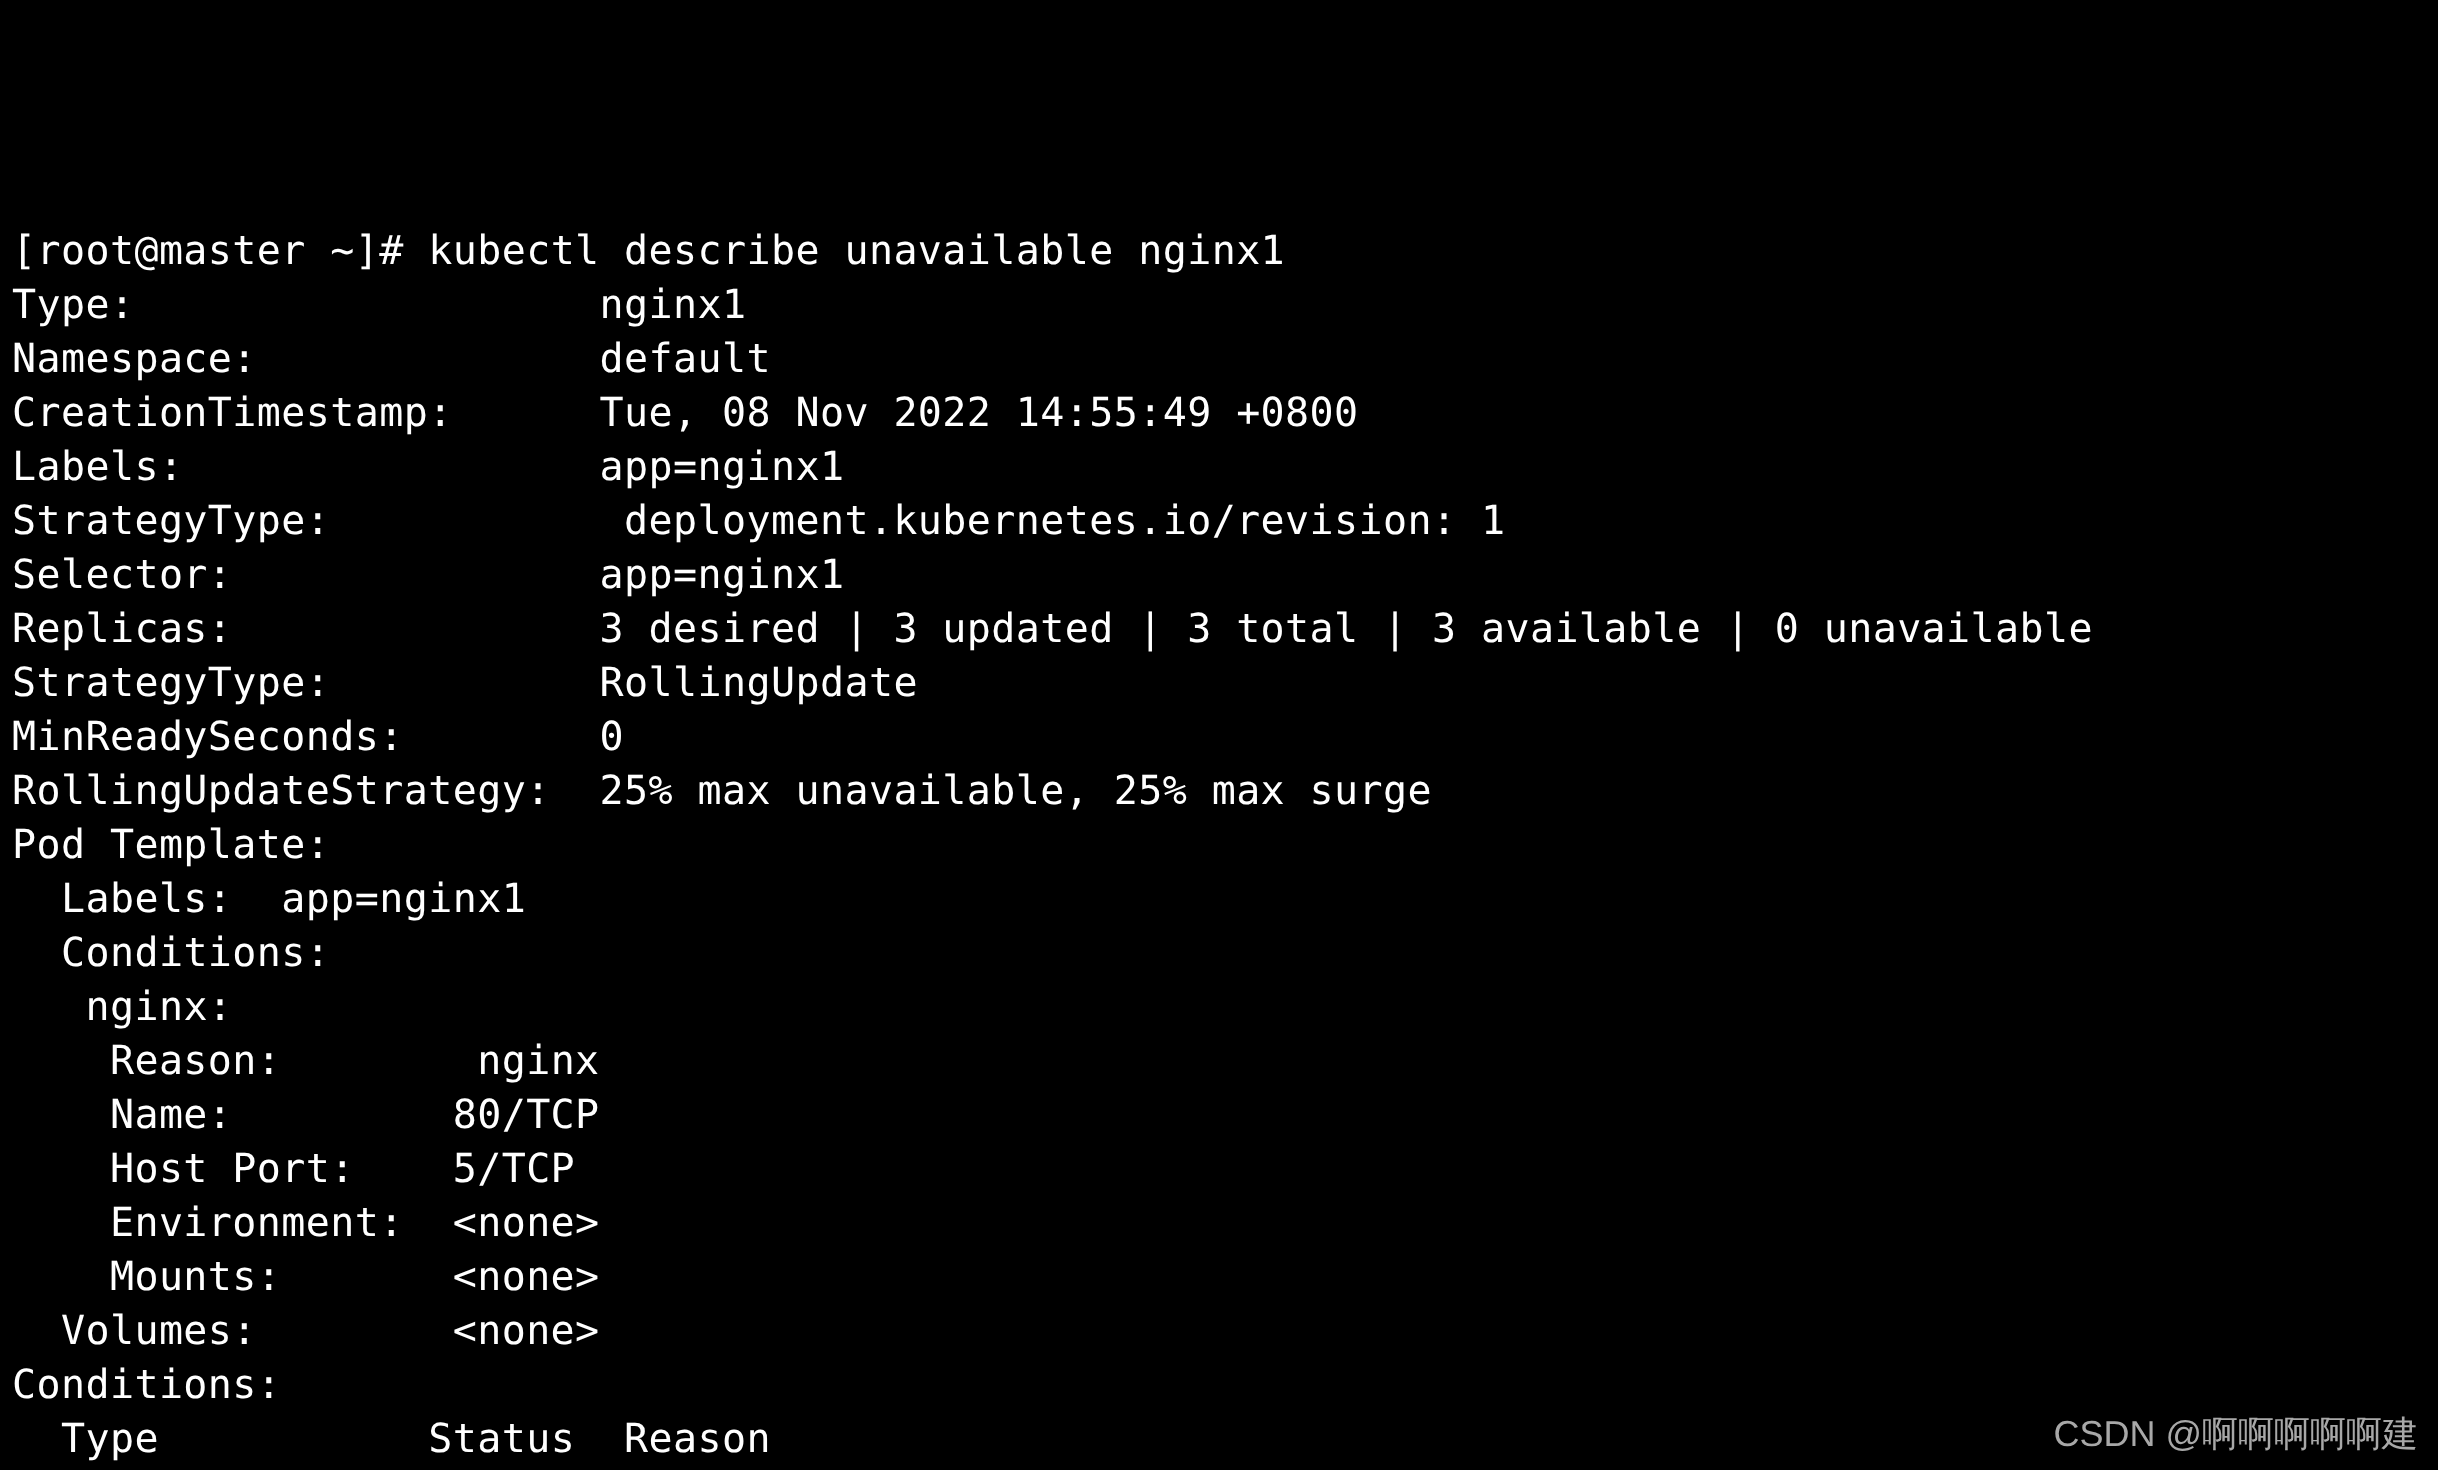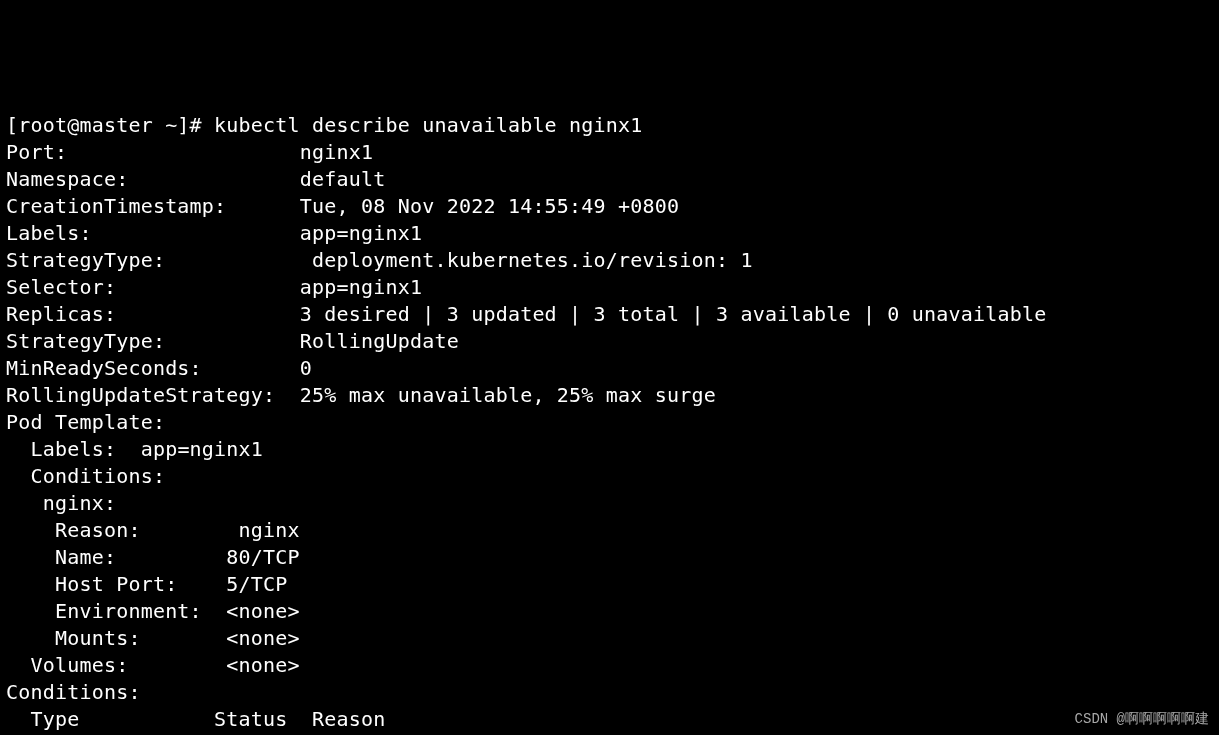--- a/index.html
+++ b/index.html
@@ -11,33 +11,33 @@
     margin: 0;
     padding: 4px 6px;
     white-space: pre;
     letter-spacing: 0.2px;
   }
   .watermark {
     position: fixed;
     bottom: 6px;
     right: 10px;
     color: #a8a8a8;
-    font-family: Liberation Mono, monospace;
-    font-size: 14px;
+    font-family: Liberation Sans, sans-serif;
+    font-size: 18px;
     letter-spacing: 0;
     white-space: normal;
   }
 </style>
 </head>
 <body>
 
 
 
 <span>[root@master ~]# </span><span>kubectl describe unavailable nginx1</span>
-<span>Port:                   </span><span>nginx1</span>
+<span>Type:                   </span><span>nginx1</span>
 <span>Namespace:              </span><span>default</span>
 <span>CreationTimestamp:      </span><span>Tue, 08 Nov 2022 14:55:49 +0800</span>
 <span>Labels:                 </span><span>app=nginx1</span>
 <span>StrategyType:            </span><span>deployment.kubernetes.io/revision: 1</span>
 <span>Selector:               </span><span>app=nginx1</span>
 <span>Replicas:               </span><span>3 desired | 3 updated | 3 total | 3 available | 0 unavailable</span>
 <span>StrategyType:           </span><span>RollingUpdate</span>
 <span>MinReadySeconds:        </span><span>0</span>
 <span>RollingUpdateStrategy:  </span><span>25% max unavailable, 25% max surge</span>
 <span>Pod Template:</span>

